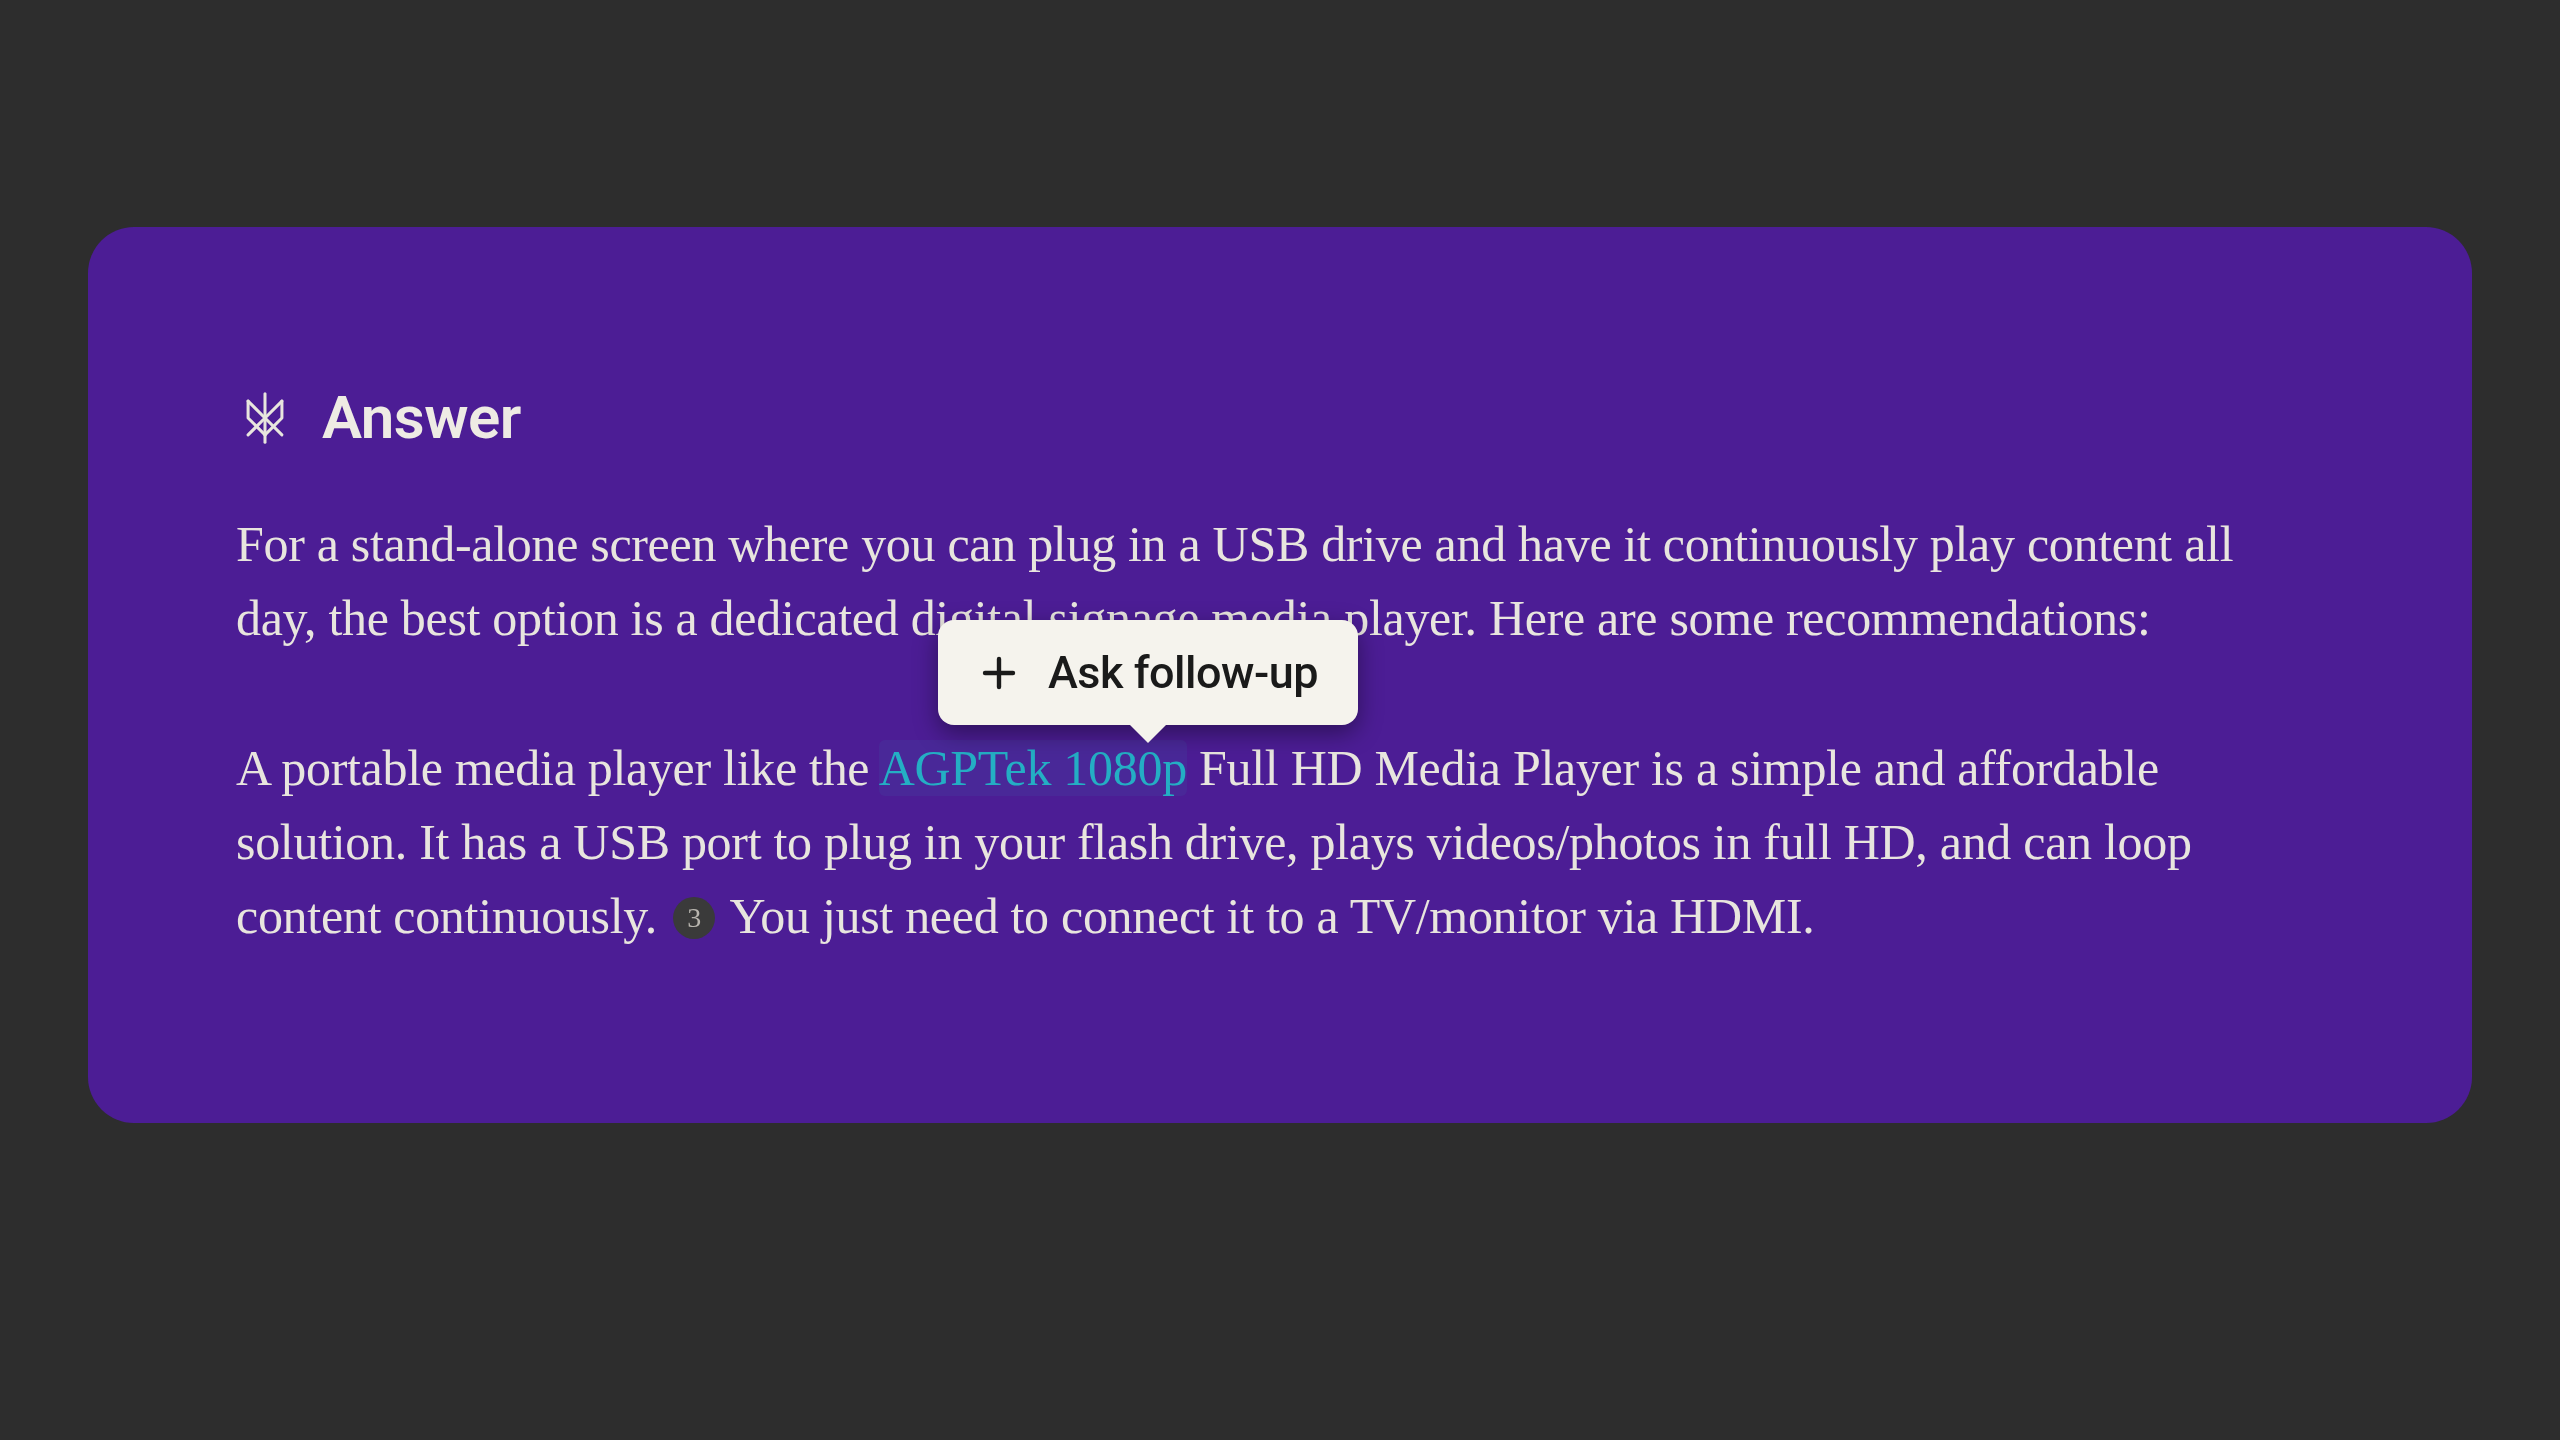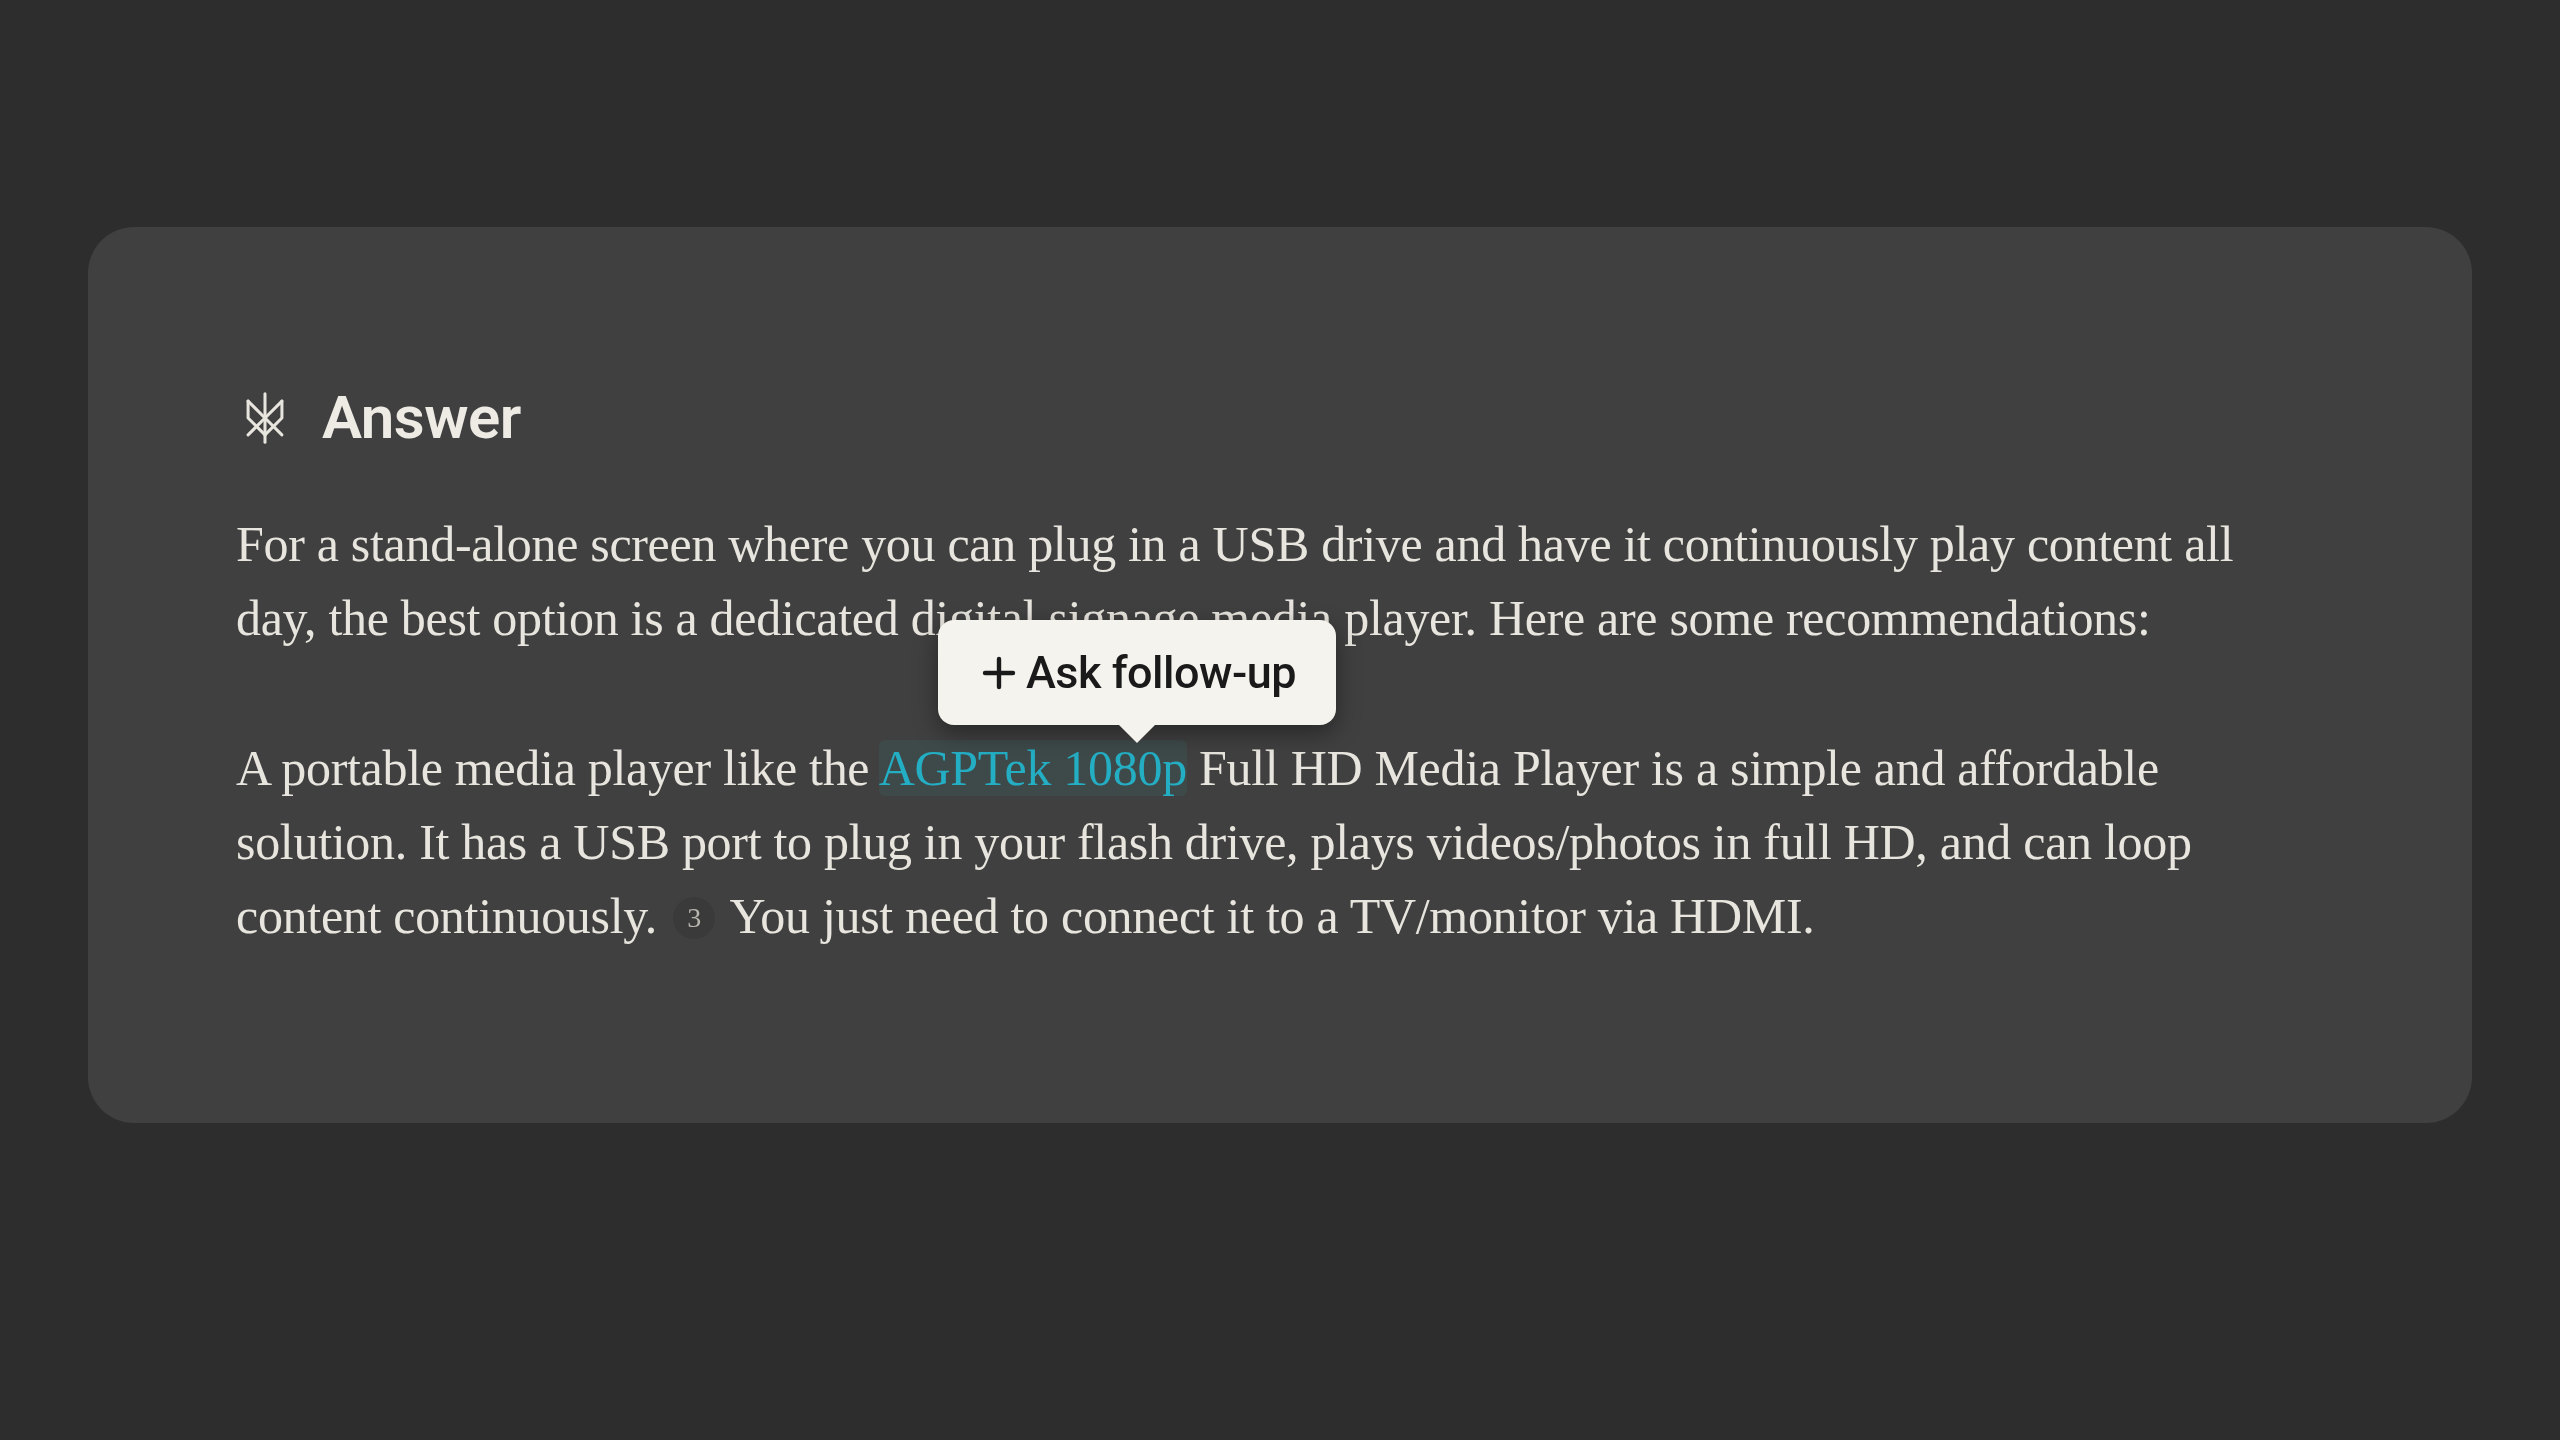--- a/index.html
+++ b/index.html
@@ -15,21 +15,21 @@
       font-family: -apple-system, BlinkMacSystemFont, "Segoe UI", Roboto, Helvetica, Arial, sans-serif;
       overflow: hidden;
       position: relative;
     }
 
     .answer-card {
       position: absolute;
       top: 227px;
       left: 88px;
       right: 88px;
-      background-color: #404040;
+      background-color: #4c1d95;
       border-radius: 46px;
       padding: 155px 148px 170px 148px;
     }
 
     .answer-header {
       display: flex;
       align-items: center;
       gap: 28px;
       margin-bottom: 54px;
     }
@@ -94,21 +94,21 @@
 
     .followup-popover {
       position: absolute;
       top: 620px;
       left: 938px;
       background-color: #f5f3ed;
       border-radius: 16px;
       padding: 26px 40px;
       display: flex;
       align-items: center;
-      gap: 6px;
+      gap: 28px;
       box-shadow: 0 8px 24px rgba(0,0,0,0.4);
     }
 
     .followup-popover::after {
       content: '';
       position: absolute;
       bottom: -18px;
       left: 50%;
       transform: translateX(-50%);
       width: 0;

